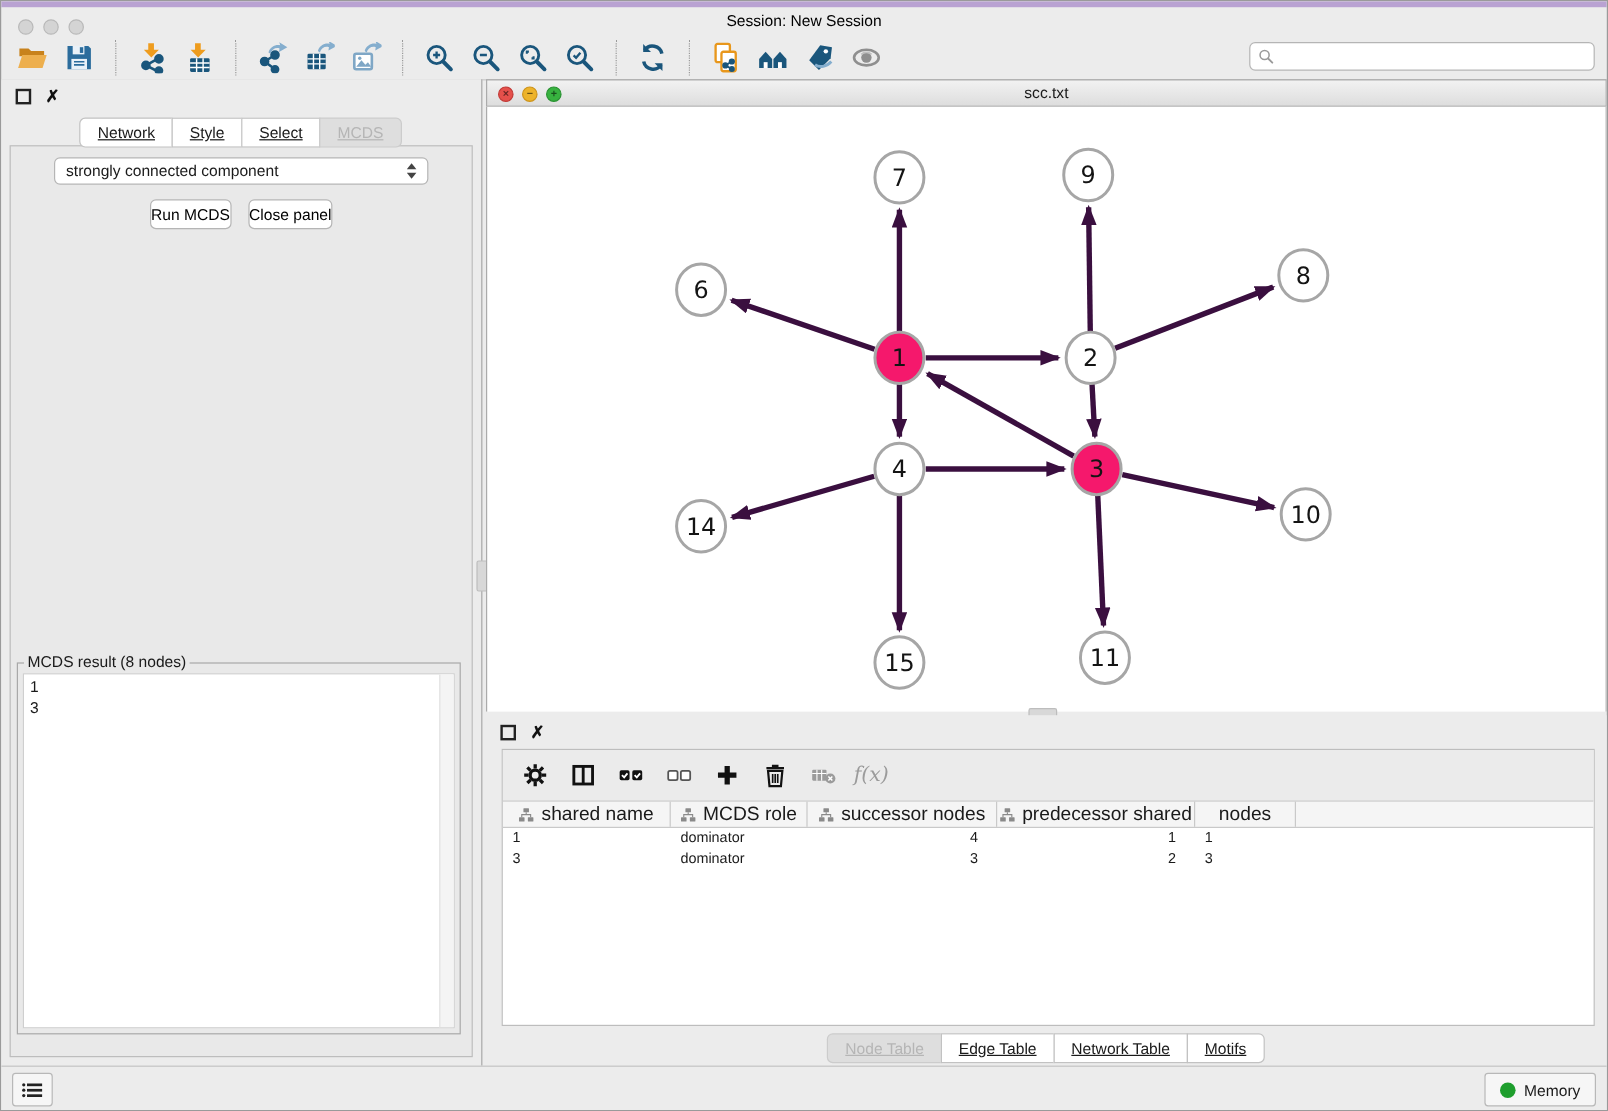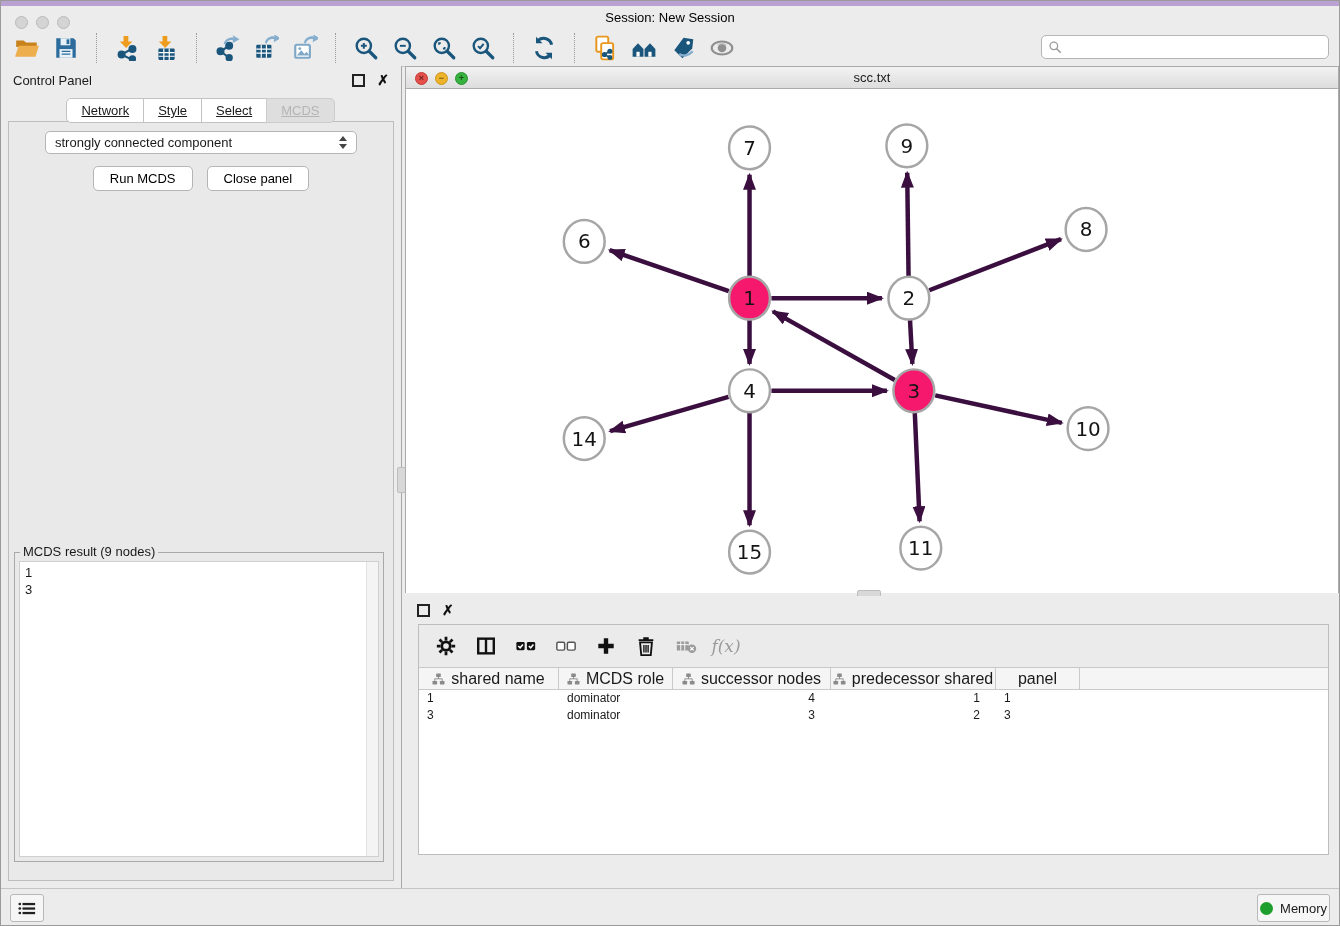--- a/index.html
+++ b/index.html
@@ -37,21 +37,21 @@
   .seg.active{background:#DEDEDE;color:#B5B5B5;border-color:#CCC;}
   .cp-box{position:absolute;left:7px;right:7px;top:55px;bottom:8px;border:1px solid #BDBDBD;background:#E9E9E9;}
   .opt-label{text-align:center;margin-top:20px;}
   .select{width:312px;height:23px;margin:9px auto 0;background:#fff;border:1px solid #B5B5B5;
           border-radius:5px;display:flex;align-items:center;padding:0 9px;box-sizing:border-box;}
   .select .sel-text{flex:1;}
   .stepper{display:flex;flex-direction:column;gap:3px;align-items:center;}
   .tri-up{width:0;height:0;border-left:4px solid transparent;border-right:4px solid transparent;border-bottom:5px solid #444;}
   .tri-down{width:0;height:0;border-left:4px solid transparent;border-right:4px solid transparent;border-top:5px solid #444;}
   .btn-row{display:flex;justify-content:center;gap:14px;margin-top:12px;}
-  .btn{background:#fff;border:1px solid #B5B5B5;border-radius:5px;padding:4px 16px;font:inherit;cursor:default;}
+  .btn{background:#fff;border:1px solid #B5B5B5;border-radius:5px;padding:4px 0;font:inherit;cursor:default;}
   .group{position:absolute;left:5px;right:9px;top:430px;bottom:18px;border:1px solid #A9A9A9;}
   .legend{position:absolute;top:-9px;left:5px;background:#E9E9E9;padding:0 3px;}
   .group-inner{position:absolute;left:4px;right:4px;top:8px;bottom:4px;background:#fff;border:1px solid #CFCFCF;}
   .scroll-track{position:absolute;right:0;top:0;bottom:0;width:11px;background:#F4F4F4;border-left:1px solid #E2E2E2;}
   .result-line{padding:0 5px;line-height:17px;}
   #result-text{padding-top:2px;}
   
   .v-handle{position:absolute;left:396px;top:466px;width:8px;height:24px;background:#D8D8D8;border:1px solid #BDBDBD;border-radius:2px;}
   .h-handle{position:absolute;left:856px;top:589px;width:22px;height:7px;background:#D8D8D8;border:1px solid #BDBDBD;border-radius:2px;}
   
@@ -79,21 +79,21 @@
   .tr{display:flex;height:17px;}
   .td{font-size:12px;line-height:17px;box-sizing:border-box;padding:0 8px;overflow:hidden;}
   .td-right{text-align:right;padding-right:16px;}
   .td-left{text-align:left;}
   .tp-tabs{position:absolute;left:0;right:0;bottom:3px;display:flex;justify-content:center;}
   
   .status{position:absolute;left:0;right:0;bottom:0;height:36px;background:#ECECEC;border-top:1px solid #C4C4C4;}
   .list-btn{position:absolute;left:9px;top:5px;width:32px;height:26px;background:#F6F6F6;border:1px solid #B8B8B8;
             border-radius:3px;display:flex;align-items:center;justify-content:center;}
   .mem-btn{position:absolute;right:9px;top:5px;height:26px;background:#F6F6F6;border:1px solid #B8B8B8;
-           border-radius:3px;display:flex;align-items:center;gap:7px;padding:0 2px;}
+           border-radius:3px;display:flex;align-items:center;gap:7px;padding:0 12px;}
   .mem-dot{width:13px;height:13px;border-radius:50%;background:#1E9E2D;}
 </style>
 </head>
 <body>
 
 <div id="app">
   <div class="top-strip"></div>
 
   <div class="titlebar">
     <div class="lights">
@@ -243,21 +243,20 @@
       <svg viewBox="0 0 24 24" width="14" height="14">
           <circle cx="10" cy="10" r="6.5" fill="none" stroke="#9a9a9a" stroke-width="2.2"></circle>
           <path d="M15 15l6 6" stroke="#9a9a9a" stroke-width="2.6" stroke-linecap="round"></path>
         </svg>
       <input placeholder="" style="">
     </div>
   </div>
 
   <div class="cp">
     <div class="panel-header">
-      <span class="panel-title">Control Panel</span>
       <span class="win-btns">
         <span class="float-box"></span>
         <span class="close-x">✗</span>
       </span>
     </div>
     <div class="cp-tabs" id="cp-tabs">
         <div class="seg">Network</div>
         <div class="seg">Style</div>
         <div class="seg">Select</div>
         <div class="seg active">MCDS</div>
@@ -268,21 +267,21 @@
         <span class="stepper">
             <span class="tri-up"></span>
             <span class="tri-down"></span>
           </span>
       </div>
       <div class="btn-row">
         <button class="btn">Run MCDS</button>
         <button class="btn">Close panel</button>
       </div>
       <div class="group">
-        <span class="legend">MCDS result (9 nodes)</span>
+        <span class="legend">MCDS result (8 nodes)</span>
         <div class="group-inner">
           <div id="result-text">
               <div class="result-line">1</div>
               <div class="result-line">3</div>
             </div>
           <div class="scroll-track"></div>
         </div>
       </div>
     </div>
   </div>
@@ -474,40 +473,46 @@
     <g fill="#8a8a8a">
                 <rect x="4.5" y="0.5" width="5" height="3.8" rx="0.5"></rect>
     <rect x="0.5" y="8.7" width="5" height="3.8" rx="0.5"></rect>
                 <rect x="8.5" y="8.7" width="5" height="3.8" rx="0.5"></rect>
               </g>
     <path d="M7 4.3v2M3 8.7V6.3h8v2.4" stroke="#8a8a8a" fill="none" stroke-width="1"></path>
   </svg>
             <span class="th-label">predecessor shared</span>
           </div>
           <div class="th" style="width: 84px;">
-            <span class="th-label">panel</span>
+            <span class="th-label">nodes</span>
           </div>
         </div>
       <div id="tbody">
           <div class="tr">
             <div class="td td-left" style="width: 140px;">1</div>
             <div class="td td-left" style="width: 114px;">dominator</div>
             <div class="td td-right" style="width: 158px;">4</div>
             <div class="td td-right" style="width: 165px;">1</div>
             <div class="td td-left" style="width: 84px;">1</div>
           </div>
           <div class="tr">
             <div class="td td-left" style="width: 140px;">3</div>
             <div class="td td-left" style="width: 114px;">dominator</div>
             <div class="td td-right" style="width: 158px;">3</div>
             <div class="td td-right" style="width: 165px;">2</div>
             <div class="td td-left" style="width: 84px;">3</div>
           </div>
         </div>
     </div>
+    <div class="tp-tabs" id="tp-tabs">
+        <div class="seg active">Node Table</div>
+        <div class="seg">Edge Table</div>
+        <div class="seg">Network Table</div>
+        <div class="seg">Motifs</div>
+      </div>
   </div>
 
   <div class="status">
     <div class="list-btn">
       <svg viewBox="0 0 20 16" width="18" height="15">
           <g fill="#222">
             <circle cx="2" cy="3" r="1.5"></circle>
             <rect x="5" y="1.8" width="14" height="2.5"></rect>
             <circle cx="2" cy="8" r="1.5"></circle>
             <rect x="5" y="6.8" width="14" height="2.5"></rect>

